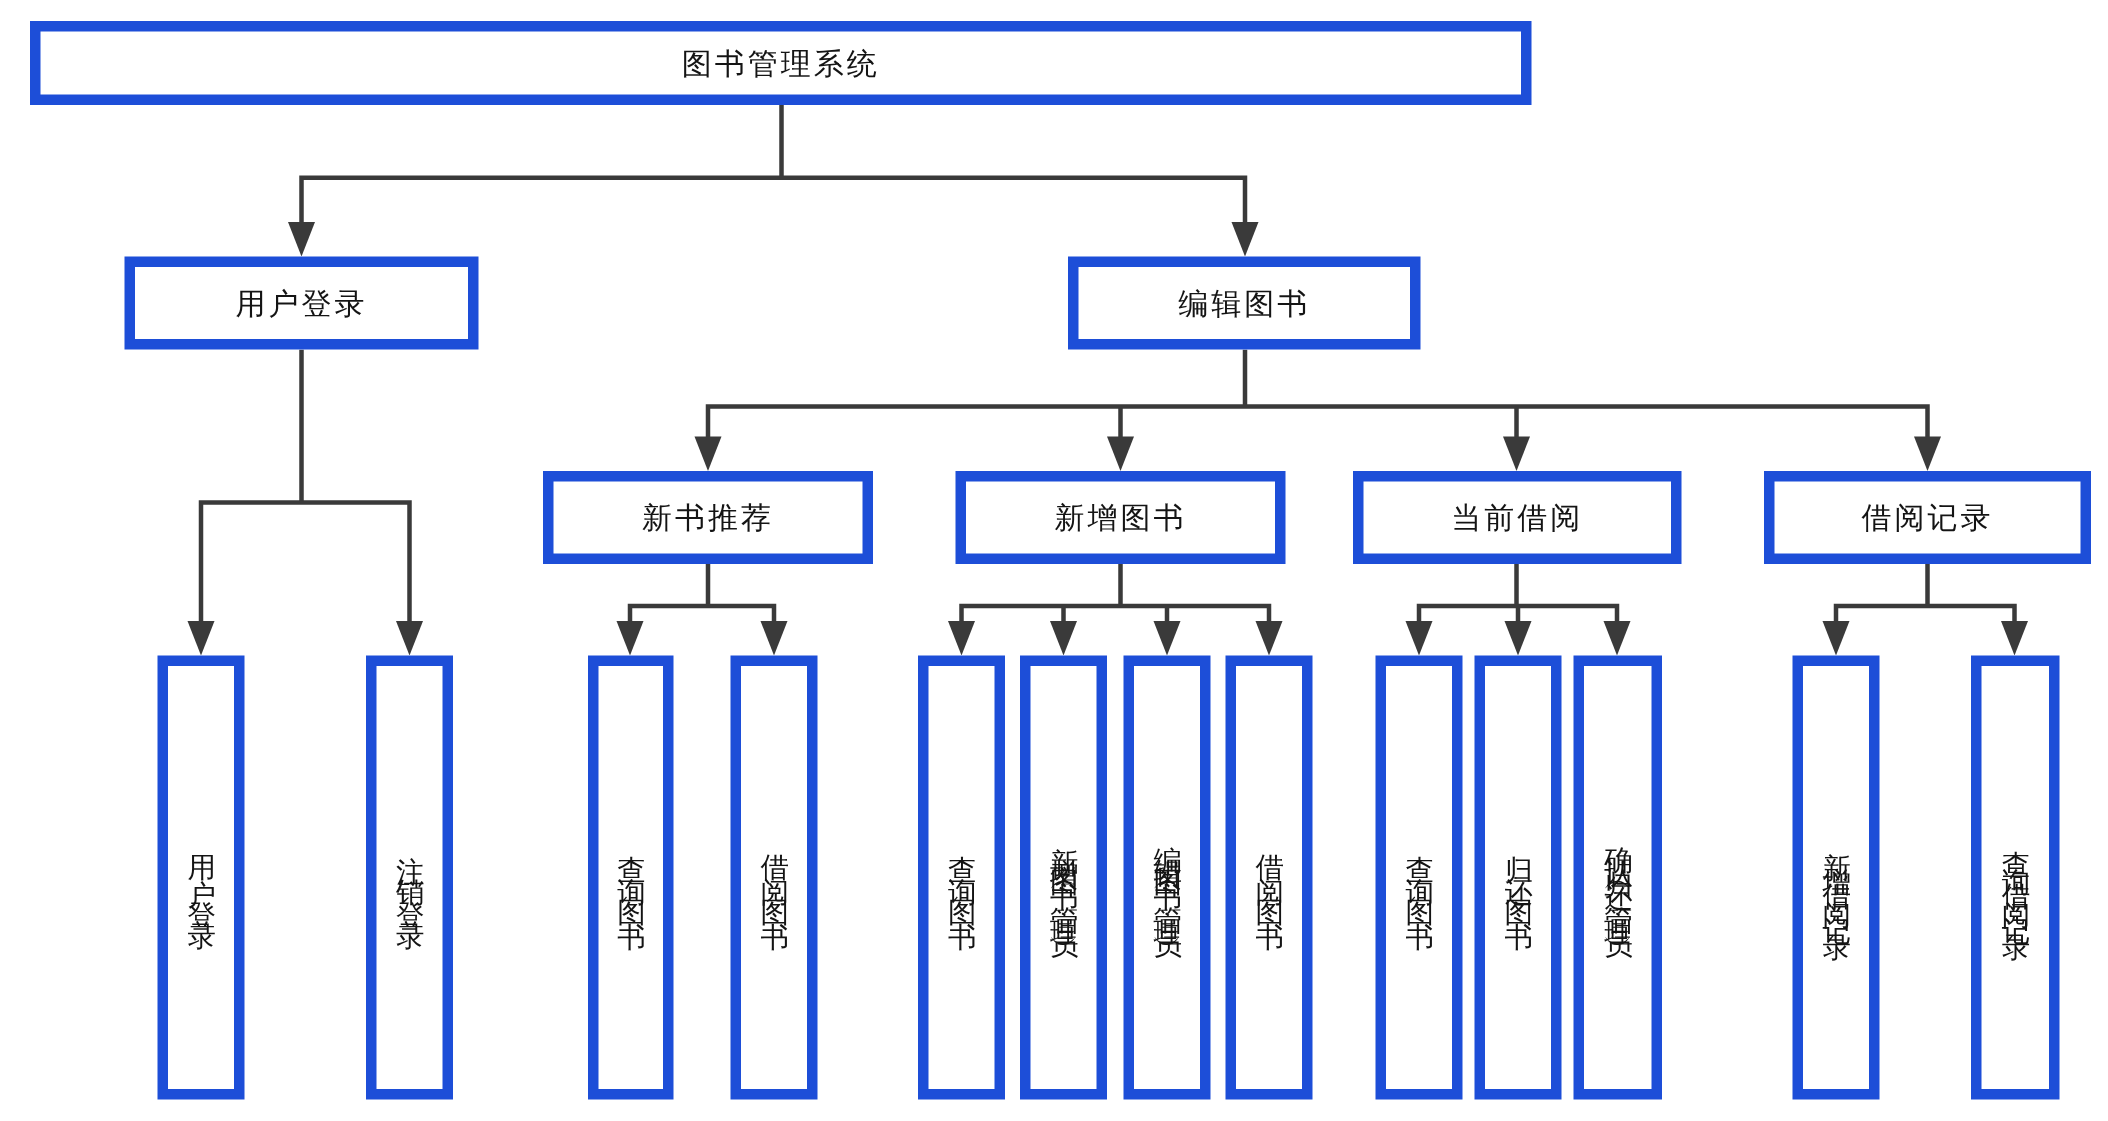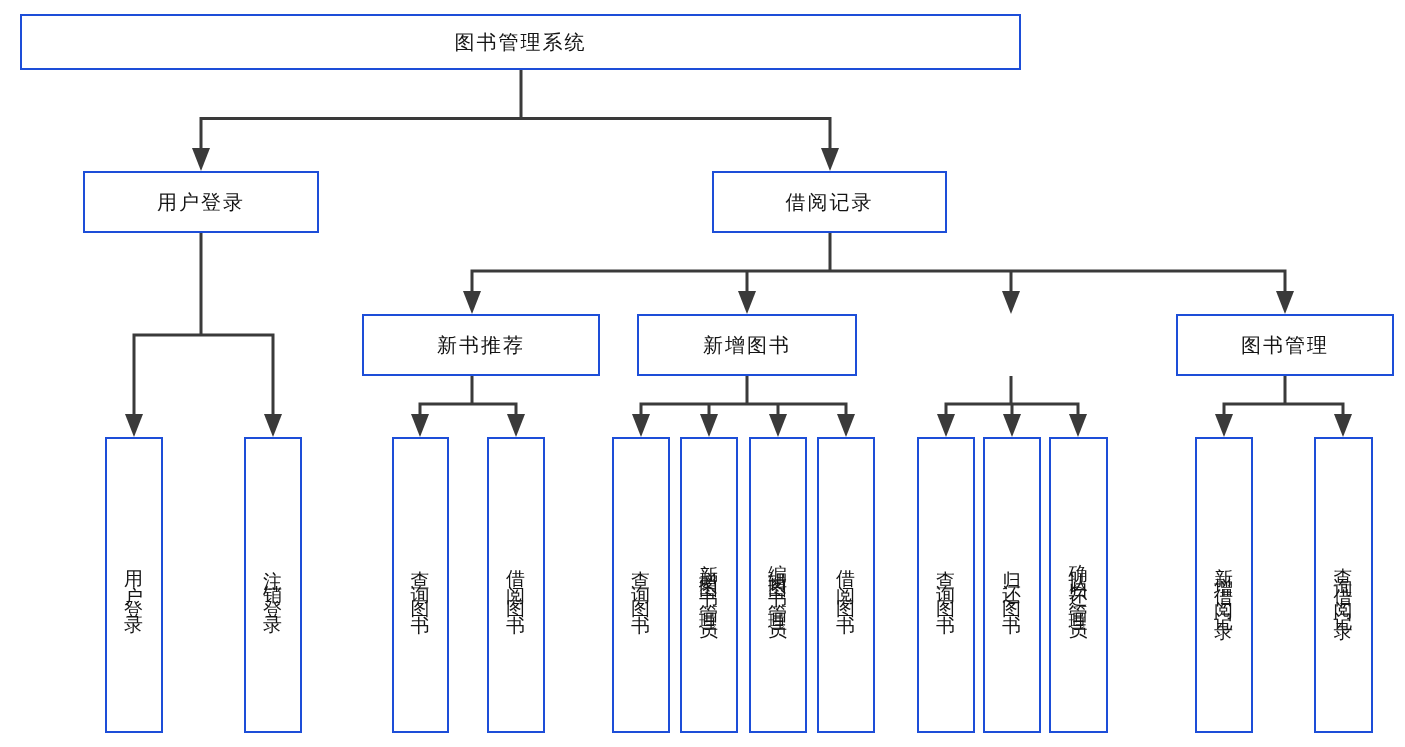--- a/index.html
+++ b/index.html
@@ -7,21 +7,21 @@
     position:relative;
     width:1405px;height:747px;
     background:#ffffff;
     font-family:"Liberation Sans","DejaVu Sans",sans-serif;
     overflow:hidden;
   }
   #edges{position:absolute;left:0;top:0;width:1405px;height:747px;}
   .box{
     position:absolute;
     box-sizing:border-box;
-    border:2px solid #1d4ed8;
+    border:7px solid #1d4ed8;
     background:#ffffff;
     display:flex;
     align-items:center;
     justify-content:center;
     color:#141414;
   }
   .box.h{font-size:20px;letter-spacing:2px;white-space:nowrap;}
   .box.v{
     writing-mode:vertical-rl;
     text-orientation:mixed;
@@ -93,31 +93,34 @@
   </svg>
 
   <div class="box h" style="left:20px;top:14px;width:1001px;height:56px">
     <span>图书管理系统</span>
   </div>
 
   <div class="box h" style="left:83px;top:171px;width:236px;height:62px">
     <span>用户登录</span>
   </div>
   <div class="box h" style="left:712px;top:171px;width:235px;height:62px">
-    <span>借阅记录</span>
+    <span>编辑图书</span>
   </div>
 
-  <div class="box h" style="left:362px;top:314px;width:238px;height:62px">
+  <div class="box h" style="left:362px;top:314px;width:220px;height:62px">
     <span>新书推荐</span>
   </div>
   <div class="box h" style="left:637px;top:314px;width:220px;height:62px">
     <span>新增图书</span>
   </div>
+  <div class="box h" style="left:902px;top:314px;width:219px;height:62px">
+    <span>当前借阅</span>
+  </div>
   <div class="box h" style="left:1176px;top:314px;width:218px;height:62px">
-    <span>图书管理</span>
+    <span>借阅记录</span>
   </div>
 
   <div class="box v" style="left:105px;top:437px;width:58px;height:296px">
     <span>用户登录</span>
   </div>
   <div class="box v" style="left:244px;top:437px;width:58px;height:296px">
     <span>注销登录</span>
   </div>
 
   <div class="box v" style="left:392px;top:437px;width:57px;height:296px">

